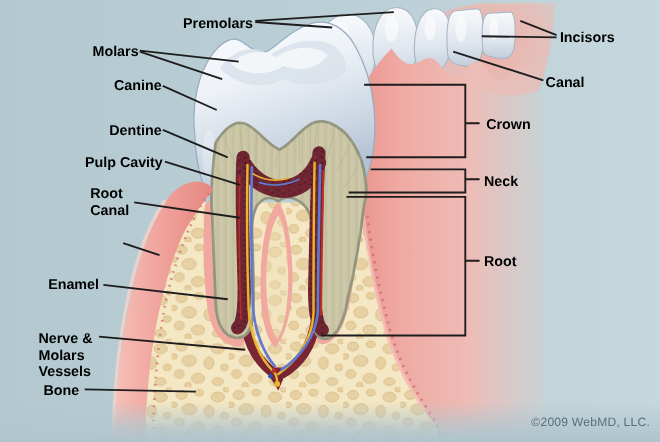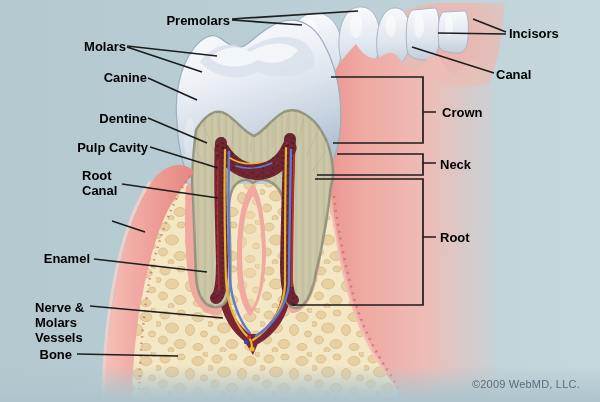--- a/index.html
+++ b/index.html
@@ -10,21 +10,21 @@
   }
   #stage svg{position:absolute;left:0;top:0;}
   .lbl{
     position:absolute;
     font:bold 13px "Liberation Sans",sans-serif;
     color:#000;white-space:nowrap;line-height:15px;
   }
   .lbl.right-col{text-align:center;}
   .lbl.multiline div{line-height:15px;}
   #copyright{
-    position:absolute;left:472px;top:378px;
+    position:absolute;left:483px;top:378px;
     font:11px "Liberation Sans",sans-serif;
     color:#5a6f79;letter-spacing:.2px;white-space:nowrap;
   }
 </style>
 </head>
 <body>
 
 <div id="stage">
 
 <svg width="600" height="402" viewBox="0 0 600 402">

